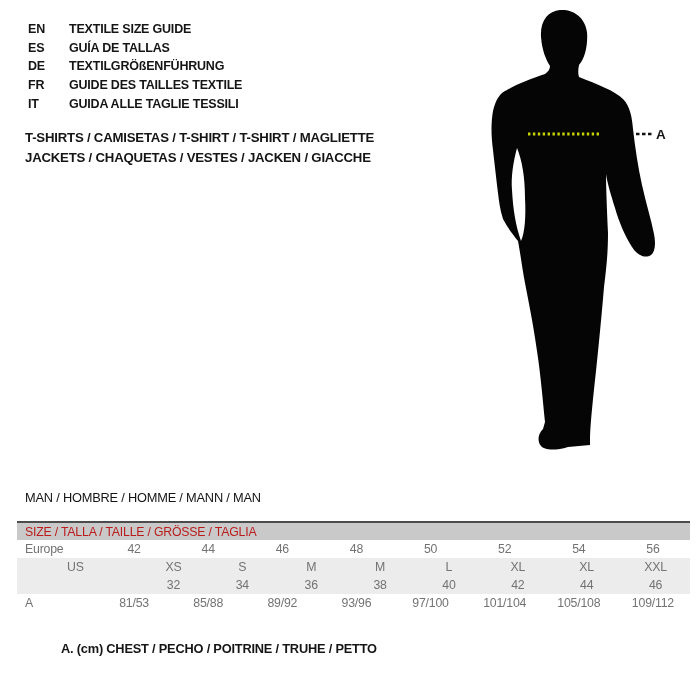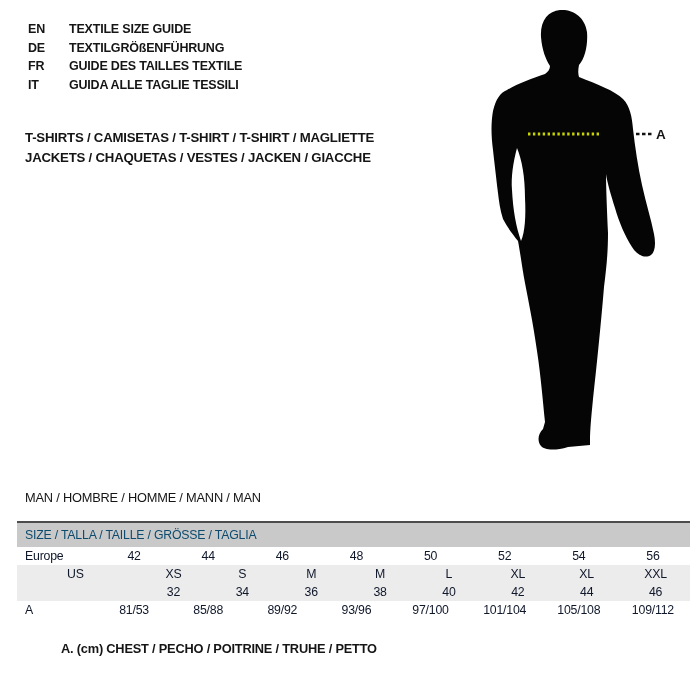--- a/index.html
+++ b/index.html
@@ -16,36 +16,40 @@
   
   .categories{position:absolute;left:25px;top:128px;font-size:13.2px;font-weight:700;line-height:20px;letter-spacing:-0.2px;}
   
   .figure{position:absolute;left:455px;top:5px;width:210px;height:450px;}
   .figure svg{display:block;width:210px;height:450px;}
   .a-label{position:absolute;left:656px;top:127px;font-size:13.5px;font-weight:700;}
   
   .gender{position:absolute;left:25px;top:490px;font-size:12.8px;font-weight:400;letter-spacing:-0.2px;}
   
   .size-table{position:absolute;left:17px;top:521px;width:673px;border-top:2px solid #4c4c4c;}
-  .thead{height:24px;background:var(--header-bg,#c9c9c9);display:flex;align-items:center;
-         padding-left:8px;font-size:12.3px;letter-spacing:-0.2px;color:#0c4a6e;}
-  .trow{display:flex;height:18px;align-items:center;font-size:12.3px;letter-spacing:-0.2px;color:#0f172a;}
+  .thead{height:17px;background:var(--header-bg,#c9c9c9);display:flex;align-items:center;
+         padding-left:8px;font-size:12.3px;letter-spacing:-0.2px;color:#b91c1c;}
+  .trow{display:flex;height:18px;align-items:center;font-size:12.3px;letter-spacing:-0.2px;color:#737373;}
   .trow.shade{background:var(--shade-bg,#ececec);padding-left:42px;}
   .tlabel{width:72px;flex:0 0 72px;padding-left:8px;}
   .tcell{flex:1 1 0;text-align:center;}
   
   .footer-note{position:absolute;left:25px;top:641px;font-size:12.8px;font-weight:700;letter-spacing:-0.2px;margin-left:36px;}
 </style>
 </head>
 <body style="--header-bg: #c9c9c9; --shade-bg: #ececec;">
 
 <div class="lang-block">
     <div class="lang-row">
       <span class="lang-code">EN</span>
       <span class="lang-text">TEXTILE SIZE GUIDE</span>
+    </div>
+    <div class="lang-row">
+      <span class="lang-code">ES</span>
+      <span class="lang-text">GUÍA DE TALLAS</span>
     </div>
     <div class="lang-row">
       <span class="lang-code">DE</span>
       <span class="lang-text">TEXTILGRÖßENFÜHRUNG</span>
     </div>
     <div class="lang-row">
       <span class="lang-code">FR</span>
       <span class="lang-text">GUIDE DES TAILLES TEXTILE</span>
     </div>
     <div class="lang-row">

